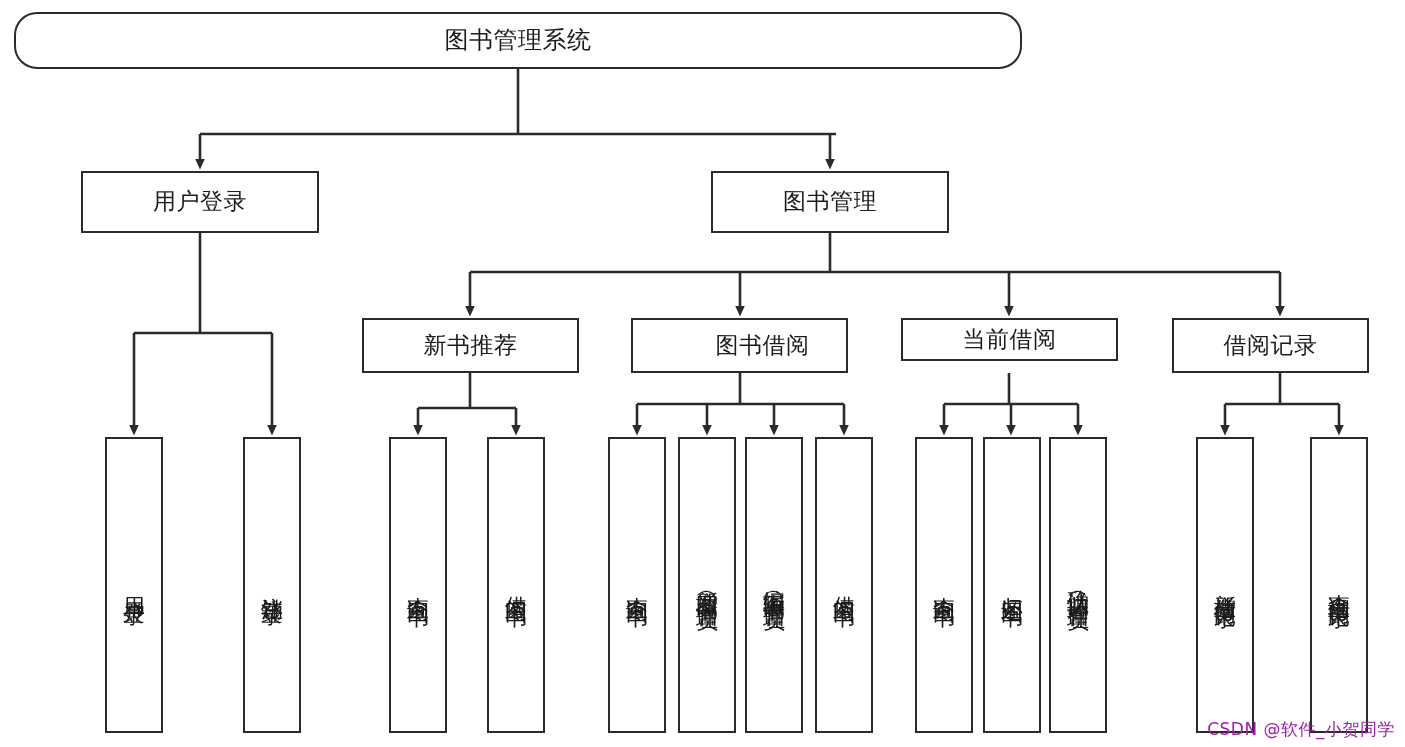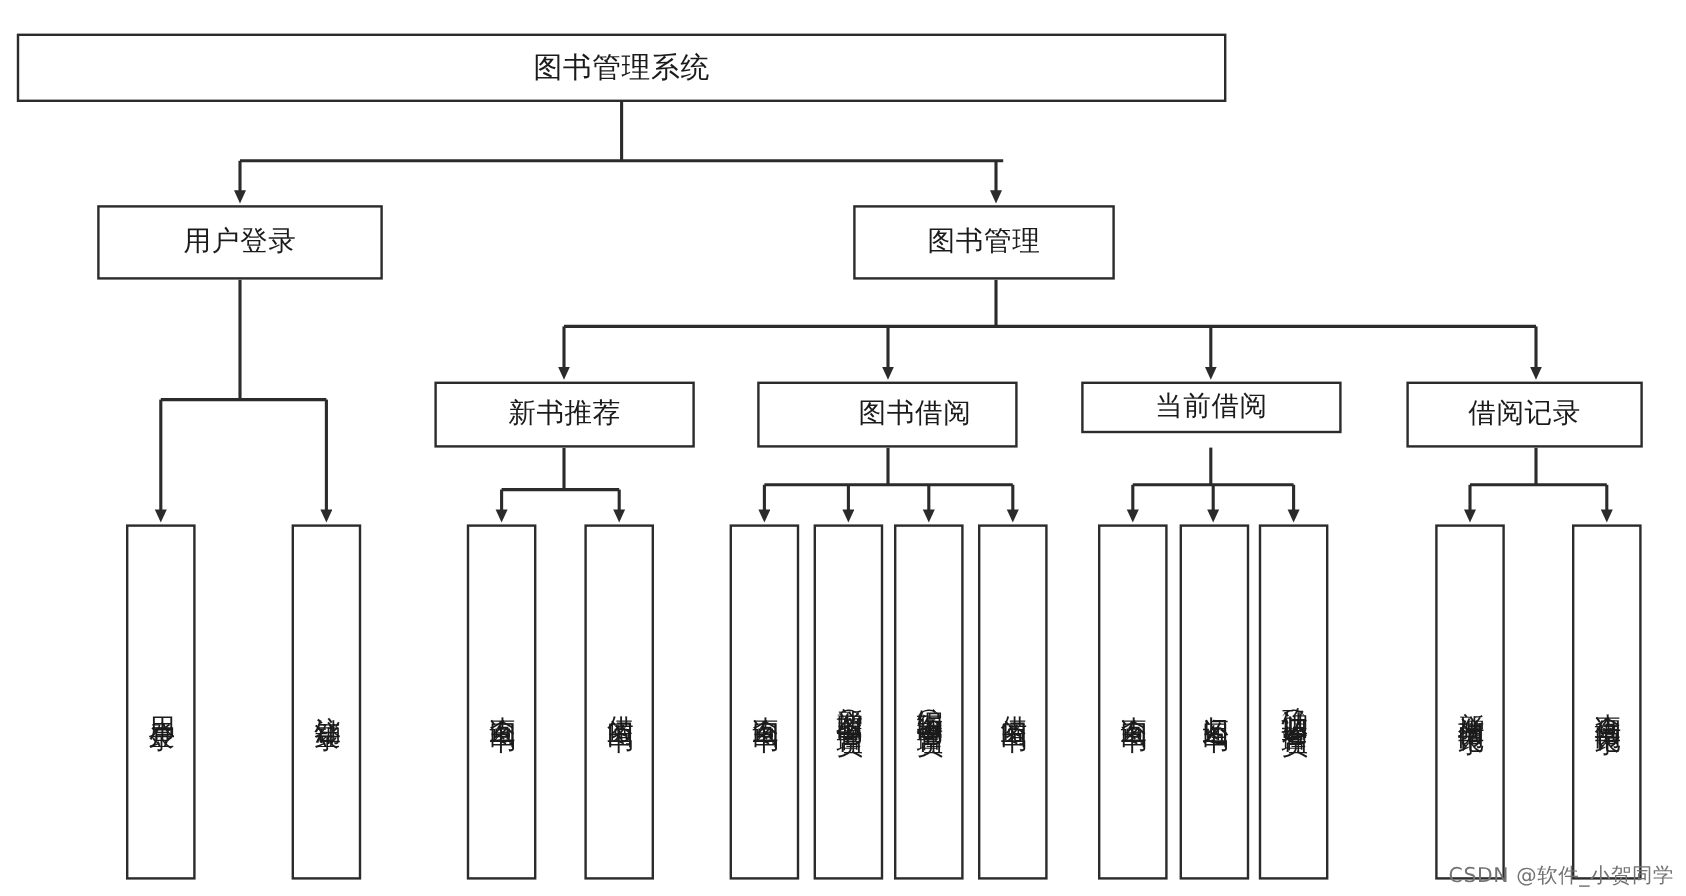--- a/index.html
+++ b/index.html
@@ -65,21 +65,21 @@
     writing-mode: vertical-rl;
     text-orientation: upright;
     display: block;
     max-height: 100%;
   }
   .watermark {
     position: absolute;
     right: 10px;
     bottom: 6px;
     font-size: 17px;
-    color: #737373;
+    color: #a21caf;
     white-space: nowrap;
     letter-spacing: 0.5px;
   }
 </style>
 </head>
 <body>
 
 <div id="diagram-root">
 
   <svg class="edges" viewBox="0 0 1405 747">
@@ -125,28 +125,28 @@
       <path d="M1011,404 L1011,426" marker-end="url(#arrow)"></path>
       <path d="M1078,404 L1078,426" marker-end="url(#arrow)"></path>
 
       <path d="M1280,373 L1280,404"></path>
       <path d="M1225,404 L1339,404"></path>
       <path d="M1225,404 L1225,426" marker-end="url(#arrow)"></path>
       <path d="M1339,404 L1339,426" marker-end="url(#arrow)"></path>
     </g>
   </svg>
 
-  <div class="node node-h node-root" style="left: 14px; top: 28px; width: 1008px; height: 57px;">
+  <div class="node node-h node-root" style="left: 14px; top: 12px; width: 1008px; height: 57px; border-radius: 23px;">
     <span>图书管理系统</span>
   </div>
 
   <div class="node node-h" style="left: 81px; top: 171px; width: 238px; height: 62px;">
     <span>用户登录</span>
   </div>
-  <div class="node node-h" style="left: 711px; top: 171px; width: 218px; height: 62px;">
+  <div class="node node-h" style="left: 711px; top: 171px; width: 238px; height: 62px;">
     <span>图书管理</span>
   </div>
 
   <div class="node node-h" style="left: 362px; top: 318px; width: 217px; height: 55px;">
     <span>新书推荐</span>
   </div>
   <div class="node node-h" style="left: 631px; top: 318px; width: 217px; height: 55px; padding-left: 46px;">
     <span>图书借阅</span>
   </div>
   <div class="node node-h" style="left: 901px; top: 318px; width: 217px; height: 43px;">

